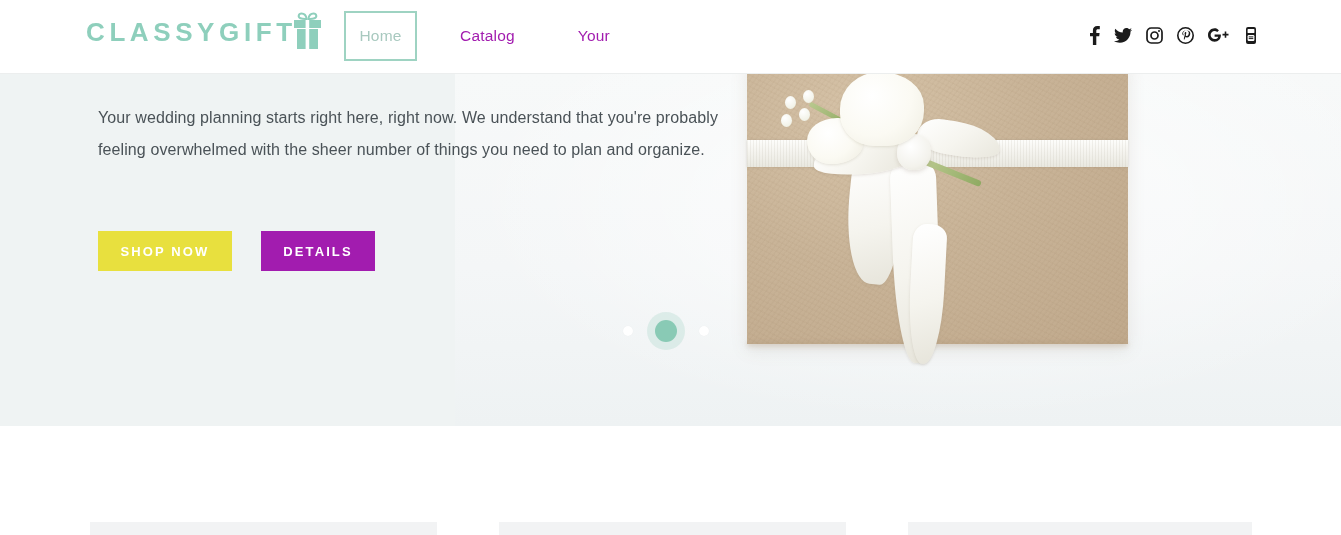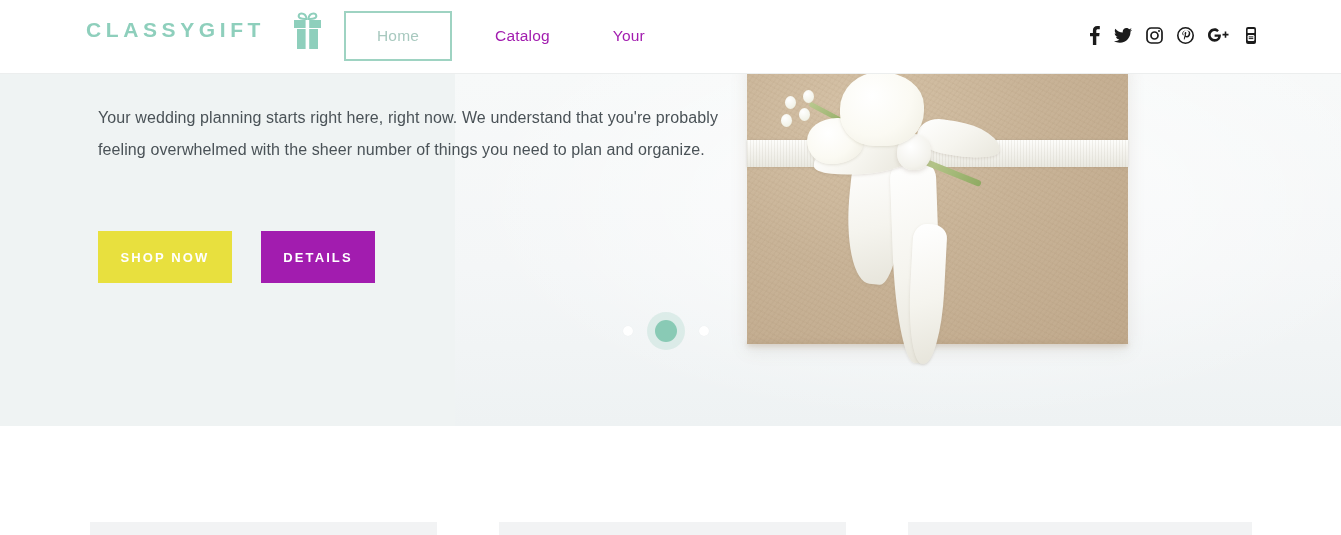--- a/index.html
+++ b/index.html
@@ -15,41 +15,41 @@
   .header {
     position: absolute; top: 0; left: 0;
     width: 1341px; height: 74px;
     background: #ffffff;
     border-bottom: 1px solid #eceeee;
     z-index: 5;
   }
   .logo {
     position: absolute; left: 86px; top: 19px;
     display: flex; align-items: center;
-    font-size: 21px; font-weight: 700;
+    font-size: 26px; font-weight: 700;
     letter-spacing: 4.6px;
     color: #8ecfbc;
     line-height: 1;
     user-select: none;
   }
   .logo-mark {
     position: absolute; left: 293px; top: 12px;
     width: 29px; height: 37px;
   }
 
   .nav { position: absolute; left: 344px; top: 11px; height: 50px; display: flex; align-items: stretch; }
   .nav-item {
     display: flex; align-items: center; justify-content: center;
     font-size: 15.5px; color: #a21caf; letter-spacing: .2px;
     padding: 0 20px; height: 50px; cursor: pointer;
   }
   .nav-item.active {
     border: 2px solid #9ed3c2;
     color: #a8c9bf;
-    width: 108px; padding: 0;
+    width: 73px; padding: 0;
   }
   .nav-item.catalog { margin-left: 23px; }
   .nav-item.sale { margin-left: 23px; }
 
   .social {
     position: absolute; right: 82px; top: 26px;
     display: flex; align-items: center; gap: 14px;
     color: #1b1b1b;
   }
   .social span { display: inline-flex; align-items: center; justify-content: center; cursor: pointer; }
@@ -157,21 +157,21 @@
   .hero-text {
     font-size: 16px; line-height: 32px; color: #4a5257;
     font-weight: 400; letter-spacing: .1px;
   }
   .hero-buttons { position: absolute; left: 98px; top: 157px; display: flex; z-index: 6; }
   .btn {
     border: none; cursor: pointer;
     font-family: "Liberation Sans", sans-serif;
     font-size: 13px; font-weight: 700;
     letter-spacing: 2.1px; color: #ffffff;
-    height: 52px; display: inline-flex; align-items: center; justify-content: center;
+    height: 40px; display: inline-flex; align-items: center; justify-content: center;
   }
   .btn-shop { background: #e8e03e; width: 134px; }
   .btn-details { background: #a21caf; width: 114px; margin-left: 29px; }
 
   .dots { position: absolute; left: 623px; top: 246px; display: flex; align-items: center; gap: 22px; z-index: 7; }
   .dot { width: 10px; height: 10px; border-radius: 50%; background: #ffffff; cursor: pointer; box-shadow: 0 0 1px rgba(0,0,0,.06); }
   .dot.active {
     width: 22px; height: 22px; background: #89cab5;
     box-shadow: 0 0 0 8px rgba(137,202,181,.22);
   }

